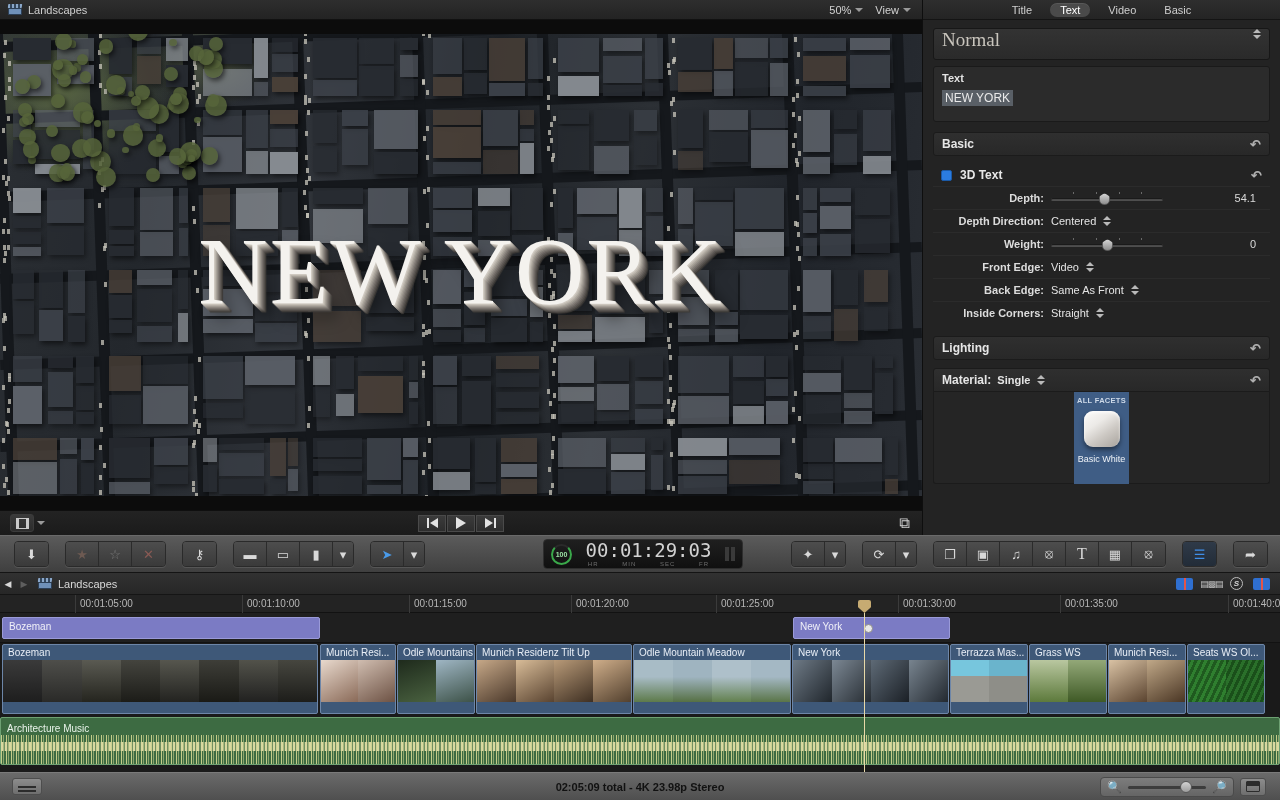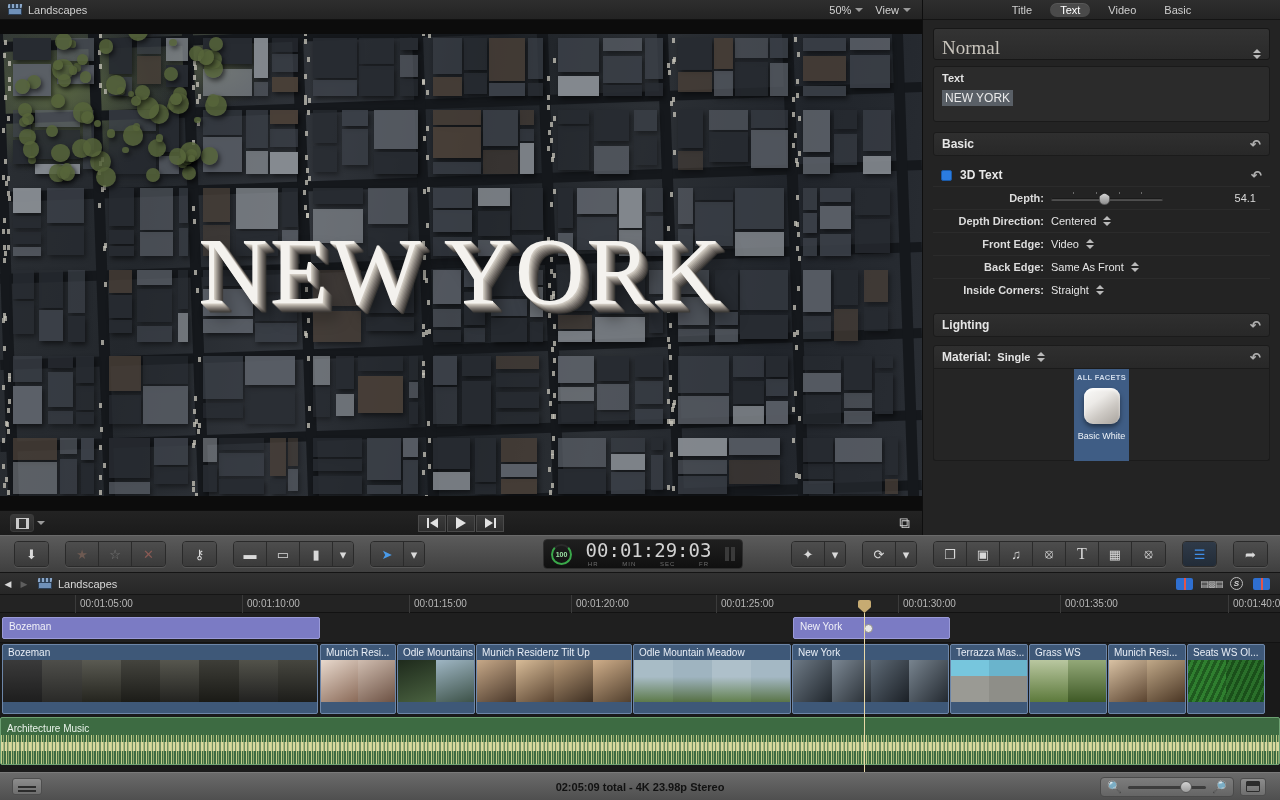--- a/index.html
+++ b/index.html
@@ -72,21 +72,21 @@
   .vc-right { margin-left:auto; padding-right:12px; color:#d0d0d0; font-size:15px; }
 
   
   #inspector { position:absolute; left:922px; top:0; width:358px; height:535px;
      background:#232323; border-left:1px solid #0e0e0e; }
   #insp-tabs { height:20px; display:flex; align-items:center; justify-content:center; gap:8px;
      background:linear-gradient(#2e2e2e,#242424); border-bottom:1px solid #141414; }
   .insp-tab { font-size:11px; color:#cfcfcf; padding:1px 10px; border-radius:9px; }
   .insp-tab.active { background:#4a4a4a; box-shadow:inset 0 1px 0 rgba(255,255,255,.08); color:#fff; }
   #style-select { margin:8px 10px 0 10px; height:32px; background:linear-gradient(#333,#2a2a2a);
-     border:1px solid #171717; border-radius:3px; display:flex; align-items:flex-end; padding:0 8px;
+     border:1px solid #171717; border-radius:3px; display:flex; align-items:flex-start; padding:0 8px;
      font-family:"Liberation Serif", serif; font-size:19px; color:#c9c5bd; }
   .stepper { margin-left:auto; display:flex; flex-direction:column; gap:2px; }
   .stepper i { display:block; width:0;height:0;border-left:4px solid transparent;border-right:4px solid transparent; }
   .stepper i.up { border-bottom:4px solid #b9b9b9; }
   .stepper i.dn { border-top:4px solid #b9b9b9; }
 
   #text-box { margin:6px 10px 0 10px; background:#2b2b2b; border:1px solid #1a1a1a; border-radius:3px;
      height:56px; padding:5px 8px; }
   #text-box .lbl { font-size:11px; font-weight:bold; color:#e3e3e3; margin-bottom:4px; }
   #text-value { display:inline-block; font-size:12px; color:#e9e9e9; background:#595f66; padding:1px 3px; }
@@ -1000,20 +1000,32 @@
       <span class="plabel">Depth Direction:</span>
       <span class="popup">
         <span>Centered</span>
         <span class="stepper">
             <i class="up"></i>
             <i class="dn"></i>
           </span>
       </span>
     </div>
 
+    <div class="prow">
+      <span class="plabel">Weight:</span>
+      <span class="slider">
+        <span class="trk"></span>
+        <span class="tick" style="left:22px"></span>
+          <span class="tick" style="left:45px"></span>
+        <span class="tick" style="left:68px"></span>
+          <span class="tick" style="left:90px"></span>
+        <span class="knob" style="left:51px"></span>
+      </span>
+      <span class="pval">0</span>
+    </div>
 
     <div class="prow">
       <span class="plabel">Front Edge:</span>
       <span class="popup">
         <span>Video</span>
         <span class="stepper">
             <i class="up"></i>
             <i class="dn"></i>
           </span>
       </span>

